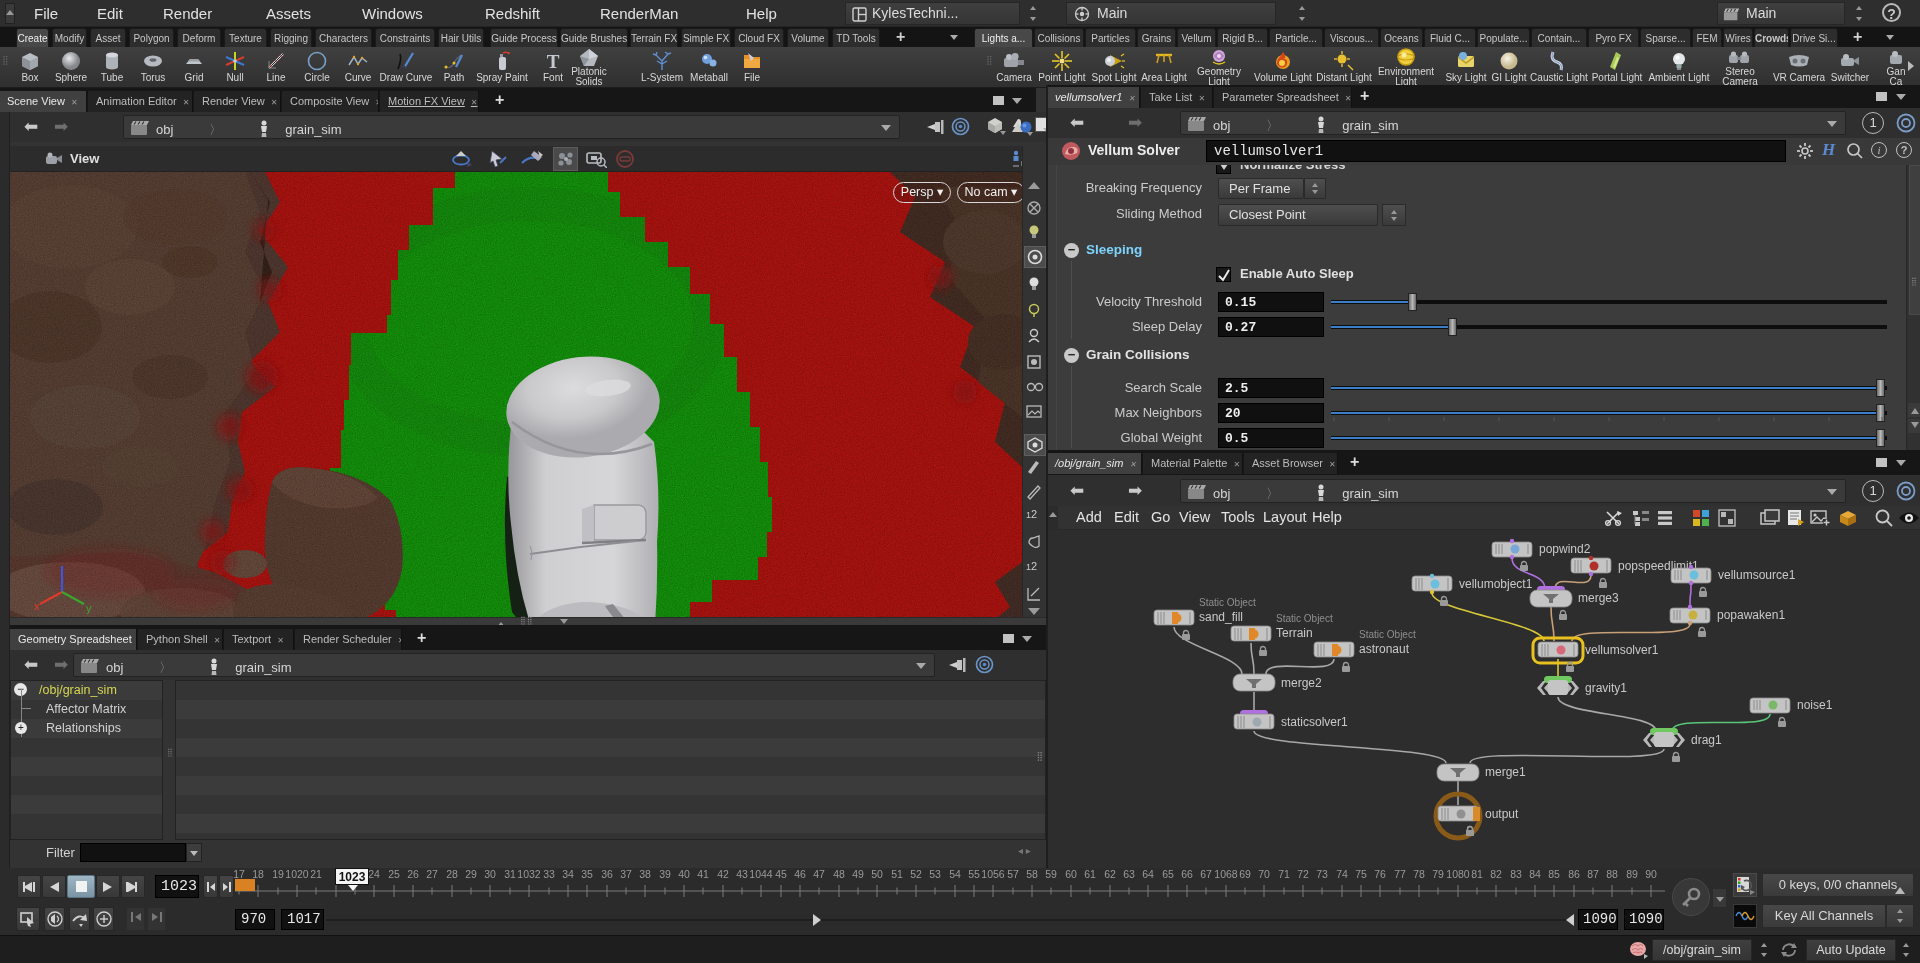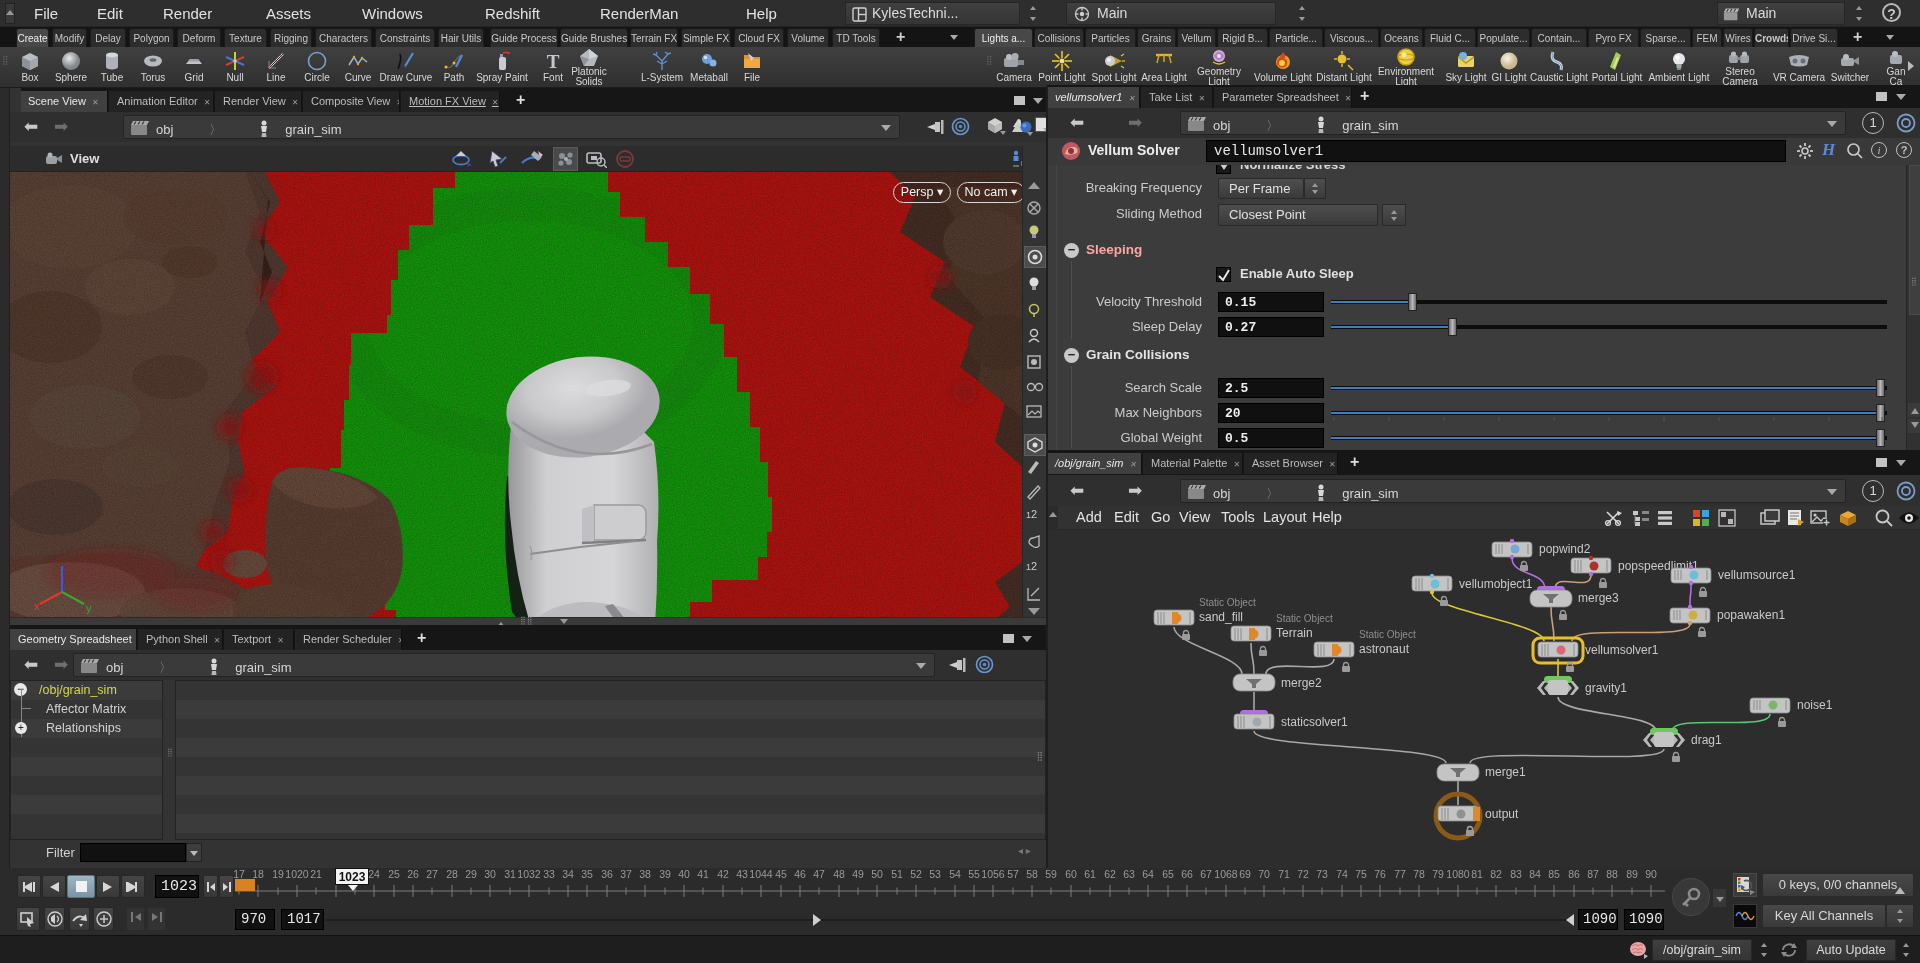--- a/index.html
+++ b/index.html
@@ -93,21 +93,21 @@
         </svg>
       <span style="margin-left:28px;">Main</span>
     </div>
     <div class="spin" style="left:1847px; top:2px; height:23px;"></div>
     <div style="position:absolute;left:1882px;top:3px;width:19px;height:19px;border:2px solid #b8b8b8;border-radius:50%;color:#c8c8c8;font-size:14px;font-weight:bold;text-align:center;line-height:18px;">?</div>
   </div>
 
   <div id="shelftabs" class="abs">
     <div class="stab act" style="left:16px; width:33px;">Create</div>
     <div class="stab" style="left:52px; width:35px;">Modify</div>
-    <div class="stab" style="left:90px; width:36px;">Delay</div>
+    <div class="stab" style="left:90px; width:36px;">Asset</div>
     <div class="stab" style="left:129px; width:45px;">Polygon</div>
     <div class="stab" style="left:177px; width:44px;">Deform</div>
     <div class="stab" style="left:224px; width:43px;">Texture</div>
     <div class="stab" style="left:270px; width:42px;">Rigging</div>
     <div class="stab" style="left:315px; width:57px;">Characters</div>
     <div class="stab" style="left:375px; width:60px;">Constraints</div>
     <div class="stab" style="left:438px; width:46px;">Hair Utils</div>
     <div class="stab" style="left:490px; width:68px;">Guide Process</div>
     <div class="stab" style="left:560px; width:68px;">Guide Brushes</div>
     <div class="stab" style="left:630px; width:48px;">Terrain FX</div>
@@ -442,21 +442,21 @@
             <rect x="4" y="8" width="12" height="9" rx="2" fill="#a4a9af"></rect>
             <circle cx="9" cy="7" r="3" fill="#b9bec4"></circle>
           </svg></span>
         <span class="lb">Gan<br>Ca</span>
       </div>
     <div style="position:absolute;left:1908px;top:14px;width:0;height:0;border:5px solid transparent;border-left:6px solid #bbb;"></div>
   </div>
 
   <div id="leftpane" class="abs" style="left:0; top:88px; width:1046px; height:537px; background:#333;">
     <div class="abs" style="left:0;top:0;width:10px;height:537px;background:#2b2b2b;border-right:1px solid #1f1f1f;"></div>
-    <div class="tabbar" style="left:21px;top:0;width:1036px;height:24px;">
+    <div class="tabbar" style="left:0;top:0;width:1036px;height:24px;">
       <div class="ptab act" style="left:0px;width:87px;padding-left:7px;top:3px;">Scene View<span class="x">✕</span></div>
       <div class="ptab" style="left:88px;width:105px;padding-left:8px;top:3px;">Animation Editor<span class="x">✕</span></div>
       <div class="ptab" style="left:194px;width:87px;padding-left:8px;top:3px;">Render View<span class="x">✕</span></div>
       <div class="ptab" style="left:282px;width:97px;padding-left:8px;top:3px;">Composite View<span class="x">✕</span></div>
       <div class="ptab" style="left:380px;width:99px;padding-left:8px;top:3px;text-decoration:underline;">Motion FX View<span class="x">✕</span></div>
       <div style="position:absolute;left:495px;top:3px;color:#ddd;font-size:16px;font-weight:bold;">+</div>
       <div style="position:absolute;left:993px;top:8px;width:11px;height:9px;background:#c2c2c2;"></div>
       <div style="position:absolute;left:1012px;top:10px;width:0;height:0;border:5px solid transparent;border-top:6px solid #aaa;"></div>
     </div>
     <div class="pathbar" style="left:10px;top:24px;width:1036px;height:30px;">
@@ -921,21 +921,21 @@
           <div class="spin" style="left:-2px;top:0px;height:19px;"></div>
         </div>
 
       <span class="plabel" style="top:41px;right:704px;">Sliding Method</span>
       <div class="abs" style="left:170px;top:39px;width:160px;height:22px;background:linear-gradient(#4e4e4e,#3a3a3a);border:1px solid #2a2a2a;border-radius:2px;color:#e0e0e0;font-size:13px;line-height:20px;padding-left:10px;">Closest Point</div>
       <div class="abs" style="left:334px;top:39px;width:24px;height:22px;background:linear-gradient(#4e4e4e,#3a3a3a);border:1px solid #2a2a2a;">
           <div class="spin" style="left:-1px;top:1px;height:19px;"></div>
         </div>
 
       <div class="abs" style="left:16px;top:78px;width:15px;height:15px;border-radius:50%;background:#c8c8c8;color:#222;font-size:13px;line-height:14px;text-align:center;font-weight:bold;">−</div>
-      <span style="position:absolute;left:38px;top:77px;color:#fca5a5;font-size:13.5px;font-weight:bold;">Sleeping</span>
+      <span style="position:absolute;left:38px;top:77px;color:#7dd3fc;font-size:13.5px;font-weight:bold;">Sleeping</span>
       <div class="abs" style="left:23px;top:96px;width:1px;height:78px;background:#4e4e4e;"></div>
 
       <div class="abs" style="left:168px;top:102px;width:15px;height:15px;background:#181818;border:1px solid #000;"><svg width="14" height="13" viewBox="0 0 14 13">
             <path d="M2 7 L6 11 L12 1" fill="none" stroke="#e8e8e8" stroke-width="2"></path>
           </svg></div>
       <span style="position:absolute;left:192px;top:101px;color:#e0e0e0;font-size:13px;font-weight:bold;">Enable Auto Sleep</span>
 
       <span class="plabel" style="top:129px;right:704px;">Velocity Threshold</span>
       <div class="pfield" style="top:127px;"><b>0.15</b></div>
       <div class="slider" style="top:127px;width:556px;">

